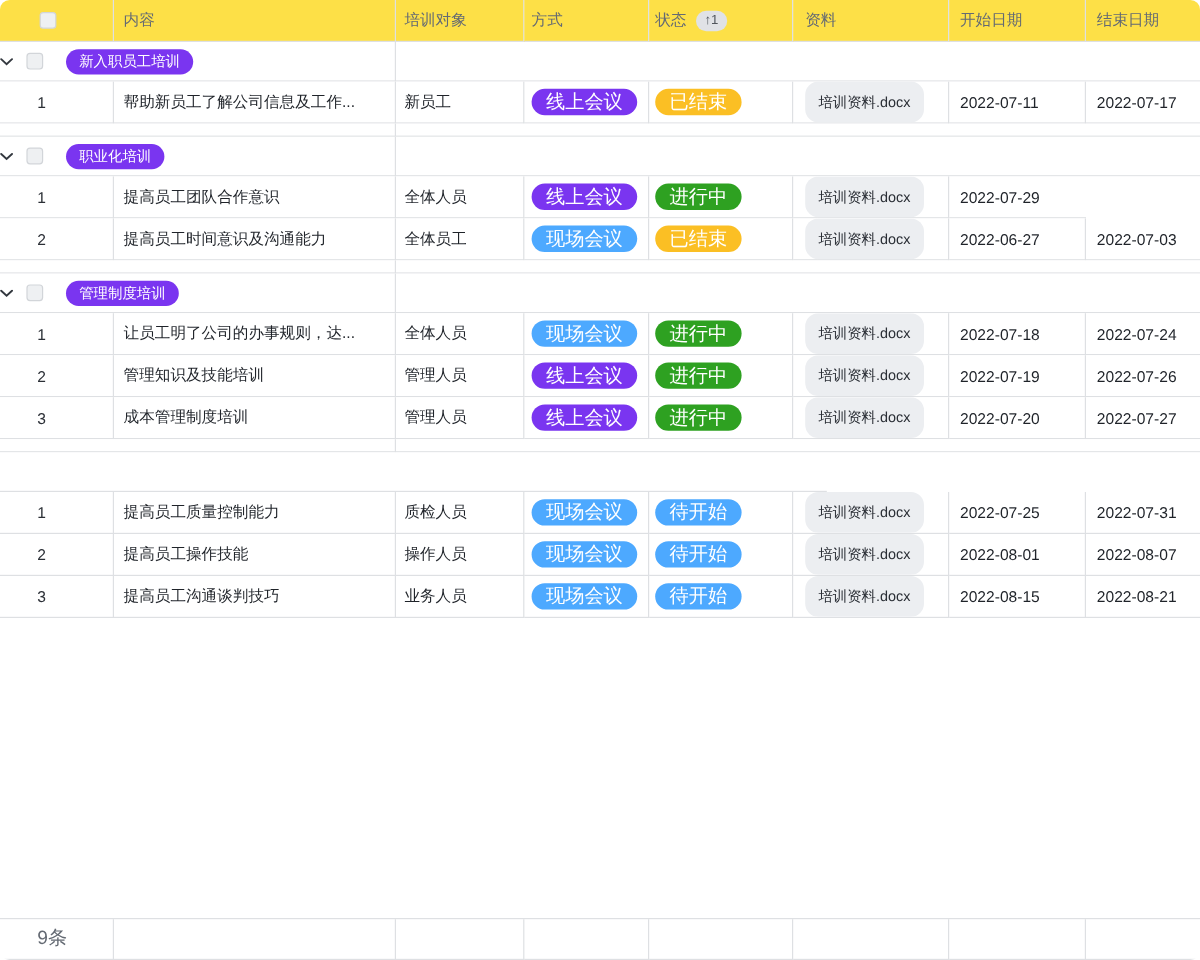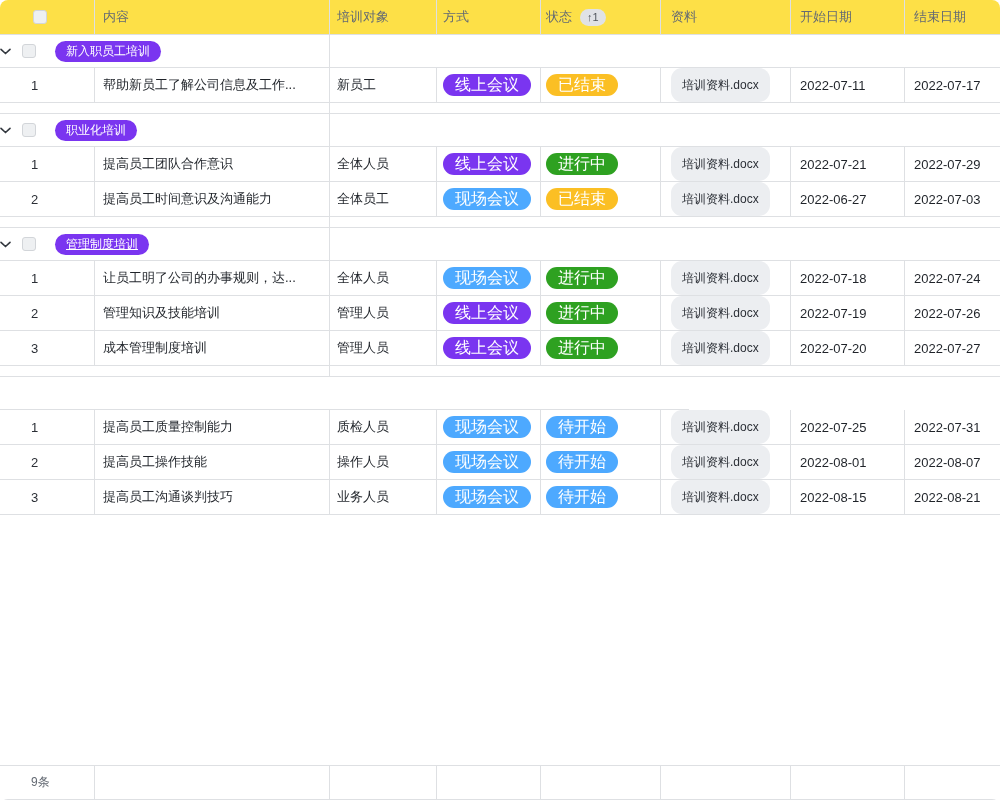--- a/index.html
+++ b/index.html
@@ -32,21 +32,21 @@
   .chevron{display:inline-flex;width:11px;flex-shrink:0}
   .group-row .checkbox{margin-left:11px}
   .group-badge{margin-left:19px;display:inline-flex;align-items:center;height:21px;padding:0 11px;border-radius:11px;color:#fff;font-size:12px}
   .pill{display:inline-flex;align-items:center;height:22px;padding:4px 12px;border-radius:11px;color:#fff;font-size:16px}
   .chip{display:inline-flex;align-items:center;height:34px;padding:0 11px;border-radius:11px;background:#eceef1;color:#2b2f36;font-size:12px}
   .cell-text{overflow:hidden;text-overflow:ellipsis}
   .rownum{color:#2b2f36}
   .datetext{color:#1f2329}
   .filler{flex:1;background:#fff}
   .footer-row{height:35px;border-top:1px solid #dee0e3}
-  .footer-row .cell{color:#646a73;font-size:12px}
+  .footer-row .cell{color:#646a73;font-size:16px}
 </style>
 </head>
 <body>
 
 <div class="page">
 
   <div class="row header-row">
     <div class="cell col-index">
       <span class="checkbox"></span>
     </div>
@@ -144,23 +144,20 @@
       </div>
     <div class="cell col-method">
         <span class="pill" style="background-color: rgb(122, 53, 240);">线上会议</span>
       </div>
     <div class="cell col-status">
         <span class="pill" style="background-color: rgb(46, 161, 33);">进行中</span>
       </div>
     <div class="cell col-material">
         <span class="chip">培训资料.docx</span>
       </div>
-    <div class="cell col-date">
-        <span class="datetext">2022-07-21</span>
-      </div>
     <div class="cell col-date col-last">
         <span class="datetext">2022-07-29</span>
       </div>
   </div>
 
   <div class="row data-row">
     <div class="cell col-index">
         <span class="rownum">2</span>
       </div>
     <div class="cell col-content">
@@ -192,21 +189,21 @@
     </div>
 
   <div class="row group-row">
     <div class="cell col-group">
       <span class="chevron">
           <svg width="11" height="7" viewBox="0 0 11 7">
             <path d="M1 1.3 L5.5 5.5 L10 1.3" fill="none" stroke="#33383f" stroke-width="1.6" stroke-linecap="round"></path>
           </svg>
         </span>
       <span class="checkbox"></span>
-      <span class="group-badge" style="background-color: rgb(122, 53, 240); text-decoration: underline;">管理制度培训</span>
+      <span class="group-badge" style="background-color: rgb(122, 53, 240);">管理制度培训</span>
     </div>
     <div class="cell col-groupfill col-last"></div>
   </div>
 
   <div class="row data-row">
     <div class="cell col-index">
         <span class="rownum">1</span>
       </div>
     <div class="cell col-content">
         <span class="cell-text">让员工明了公司的办事规则，达...</span>

